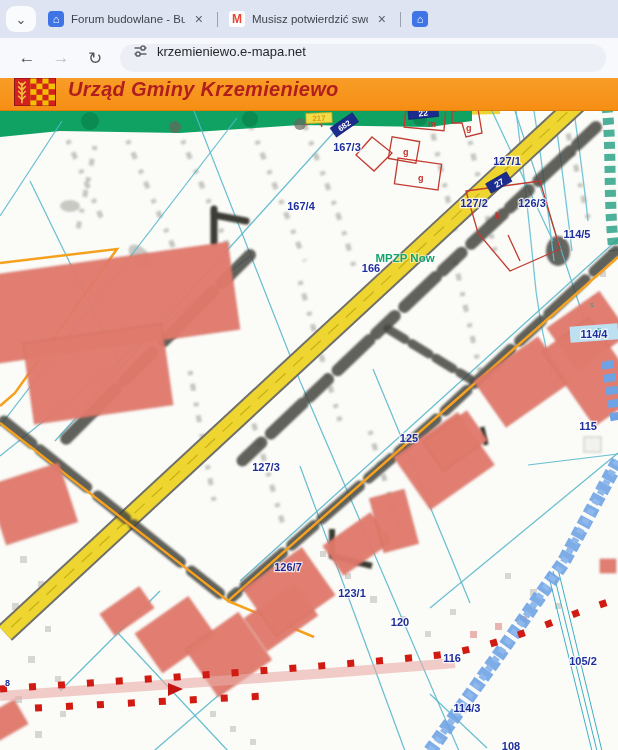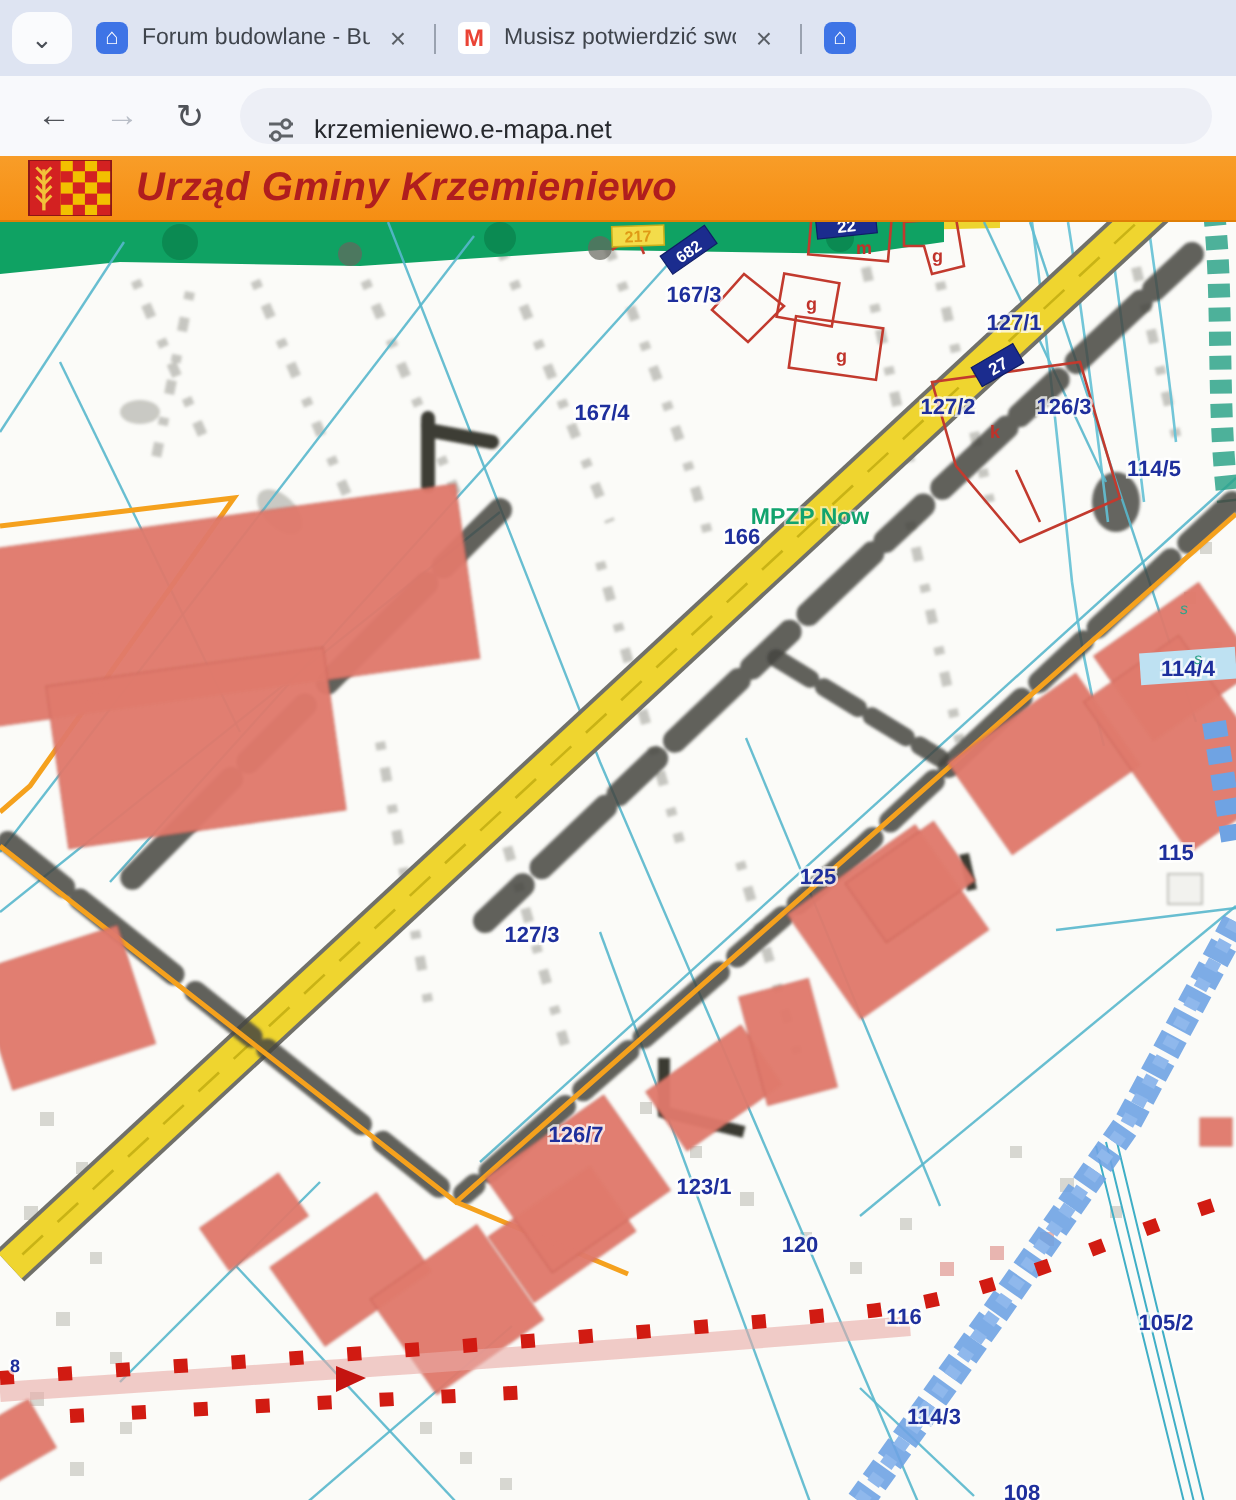--- a/index.html
+++ b/index.html
@@ -20,25 +20,25 @@
   .favicon.gmail{background:#fff;color:#ea4335;font-weight:bold;font-size:12px;border-radius:3px;}
   .tab-label{font-size:11.5px;color:#3f444c;white-space:nowrap;overflow:hidden;min-width:0;flex:1;}
   .tab-close{font-size:14px;color:#5a5f66;flex:0 0 auto;padding:0 3px;}
   .tab-divider{width:1px;height:15px;background:#9aa2b0;margin:0 5px;flex:0 0 1px;}
 
   .toolbar{height:40px;background:#f8f9fc;display:flex;align-items:center;padding:0 12px;gap:4px;}
   .nav-btn{width:30px;height:30px;display:flex;align-items:center;justify-content:center;
       font-size:17px;color:#505359;}
   .nav-btn.disabled{color:#b9bec7;}
   .omnibox{flex:1;height:28px;border-radius:14px;background:#edeff6;display:flex;
-      align-items:flex-end;gap:9px;padding:0 13px;margin-left:6px;}
+      align-items:flex-start;gap:9px;padding:0 13px;margin-left:6px;}
   .omnibox .url{font-size:13px;color:#26282d;}
 
   .banner{height:32px;background:linear-gradient(#f89d28,#f68e13);display:flex;
-      align-items:center;padding-left:13px;gap:11px;border-bottom:1px solid #e07f06;}
+      padding-left:13px;gap:11px;border-bottom:1px solid #e07f06;}
   .banner-title{font-size:20px;font-weight:bold;font-style:italic;color:#b01e1e;letter-spacing:.3px;}
 
   .map-wrap{position:relative;width:618px;height:639px;background:#fbfbf8;}
   .map-wrap svg{position:absolute;left:0;top:0;}
 
   
   .trail{stroke:#9b9b93;stroke-width:5;fill:none;stroke-dasharray:4 9 7 12;opacity:.55;}
   .cy{stroke:#58b7cc;stroke-width:1.2;fill:none;opacity:.9;}
   .cyw{stroke:#63c0d4;stroke-width:1.3;fill:none;opacity:.9;}
   .hedge{stroke:#46463f;fill:none;stroke-linecap:round;opacity:.85;}

